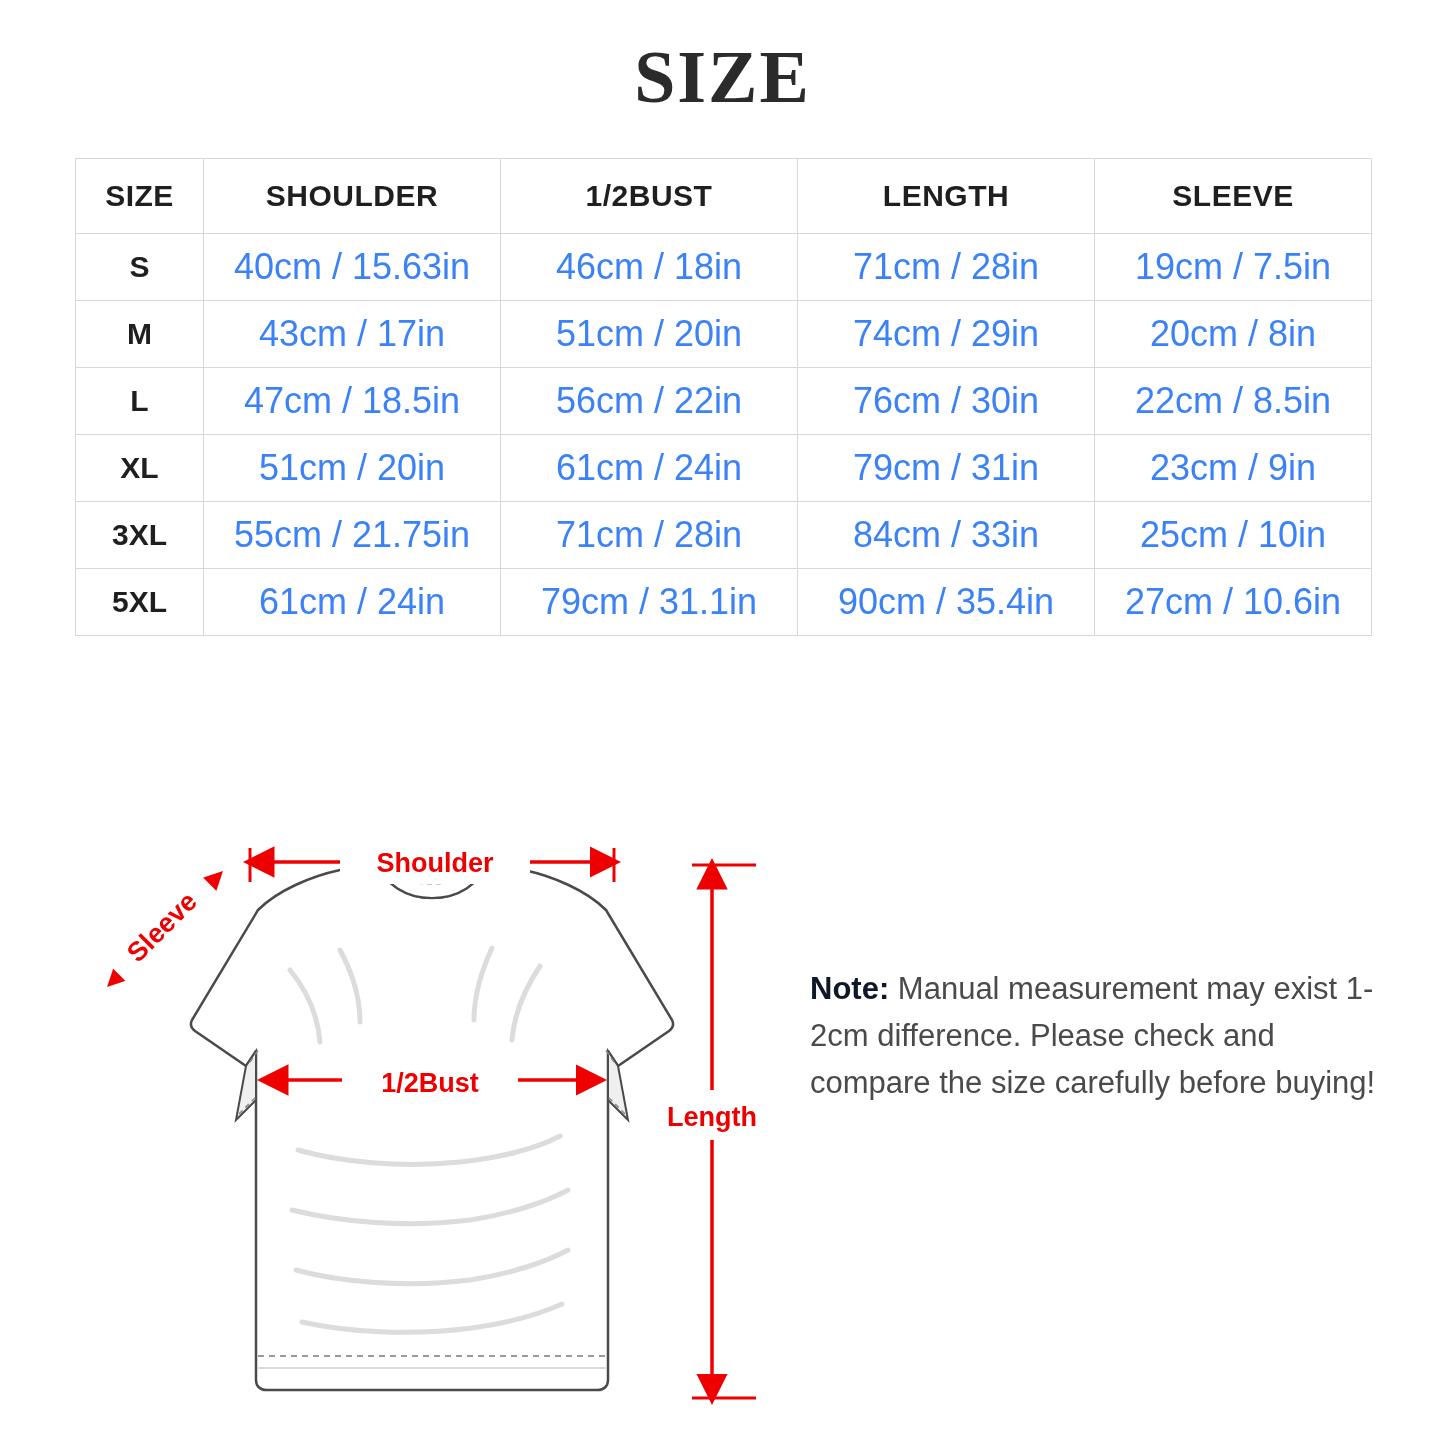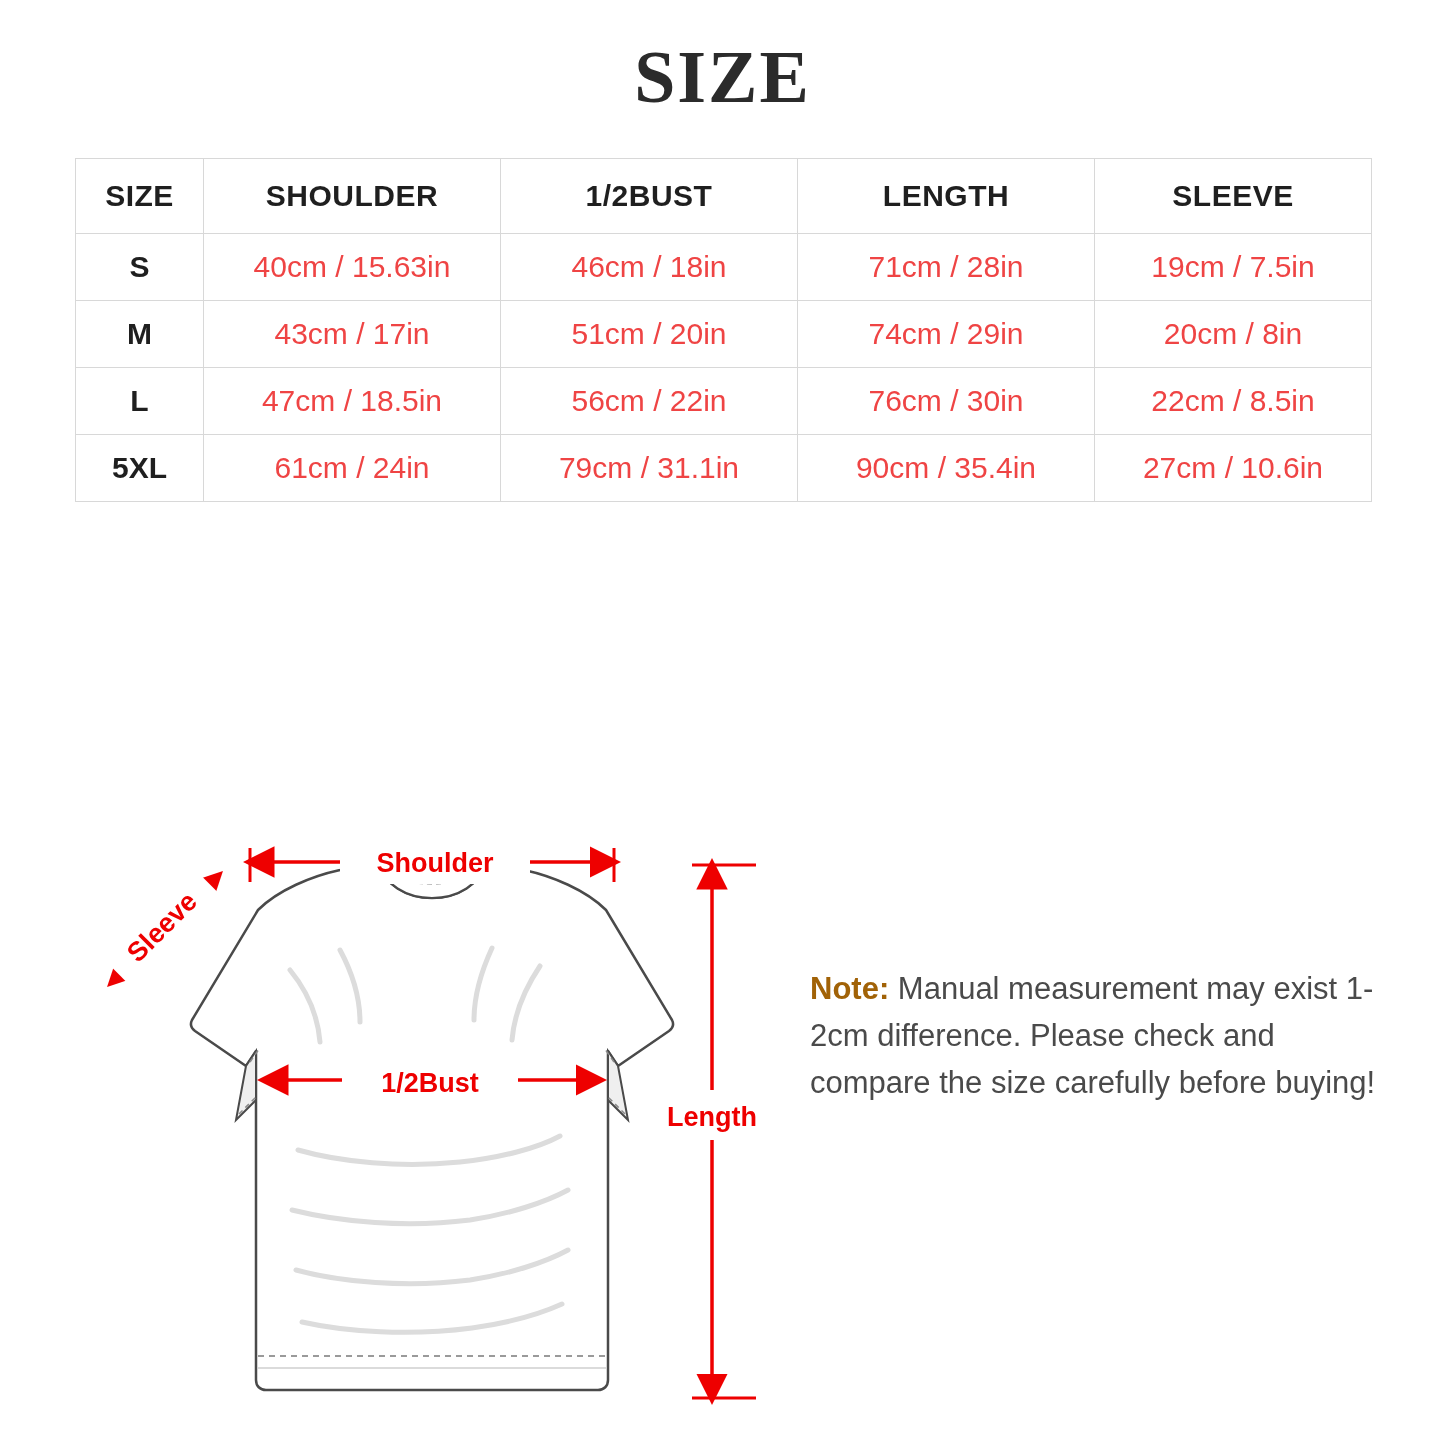--- a/index.html
+++ b/index.html
@@ -45,22 +45,22 @@
     border-collapse: collapse;
     width: 100%;
     table-layout: fixed;
   }
   table.size-table th,
   table.size-table td {
     border: 1px solid #d8d8d8;
     height: 64px;
     text-align: center;
     vertical-align: middle;
-    font-size: 30px;
-    color: #ef4444;
+    font-size: 36px;
+    color: #3b82f6;
     font-weight: 400;
   }
   table.size-table thead th {
     font-size: 30px;
     font-weight: 700;
     color: #1f1f1f;
     height: 72px;
     letter-spacing: 0.5px;
   }
   table.size-table tbody td.size-col {
@@ -88,21 +88,21 @@
   .note {
     position: absolute;
     top: 965px;
     left: 810px;
     width: 580px;
     font-size: 31px;
     line-height: 1.52;
     color: #4a4a4a;
   }
   .note b {
-    color: #a16207;
+    color: #0f172a;
     font-weight: 700;
   }
   .red-label {
     fill: #ee0000;
     font-family: "Liberation Sans", sans-serif;
     font-size: 27px;
     font-weight: 700;
   }
 </style>
 </head>
@@ -144,20 +144,34 @@
           <td>51cm / 20in</td>
           <td>74cm / 29in</td>
           <td>20cm / 8in</td>
         </tr>
         <tr>
           <td class="size-col">L</td>
           <td>47cm / 18.5in</td>
           <td>56cm / 22in</td>
           <td>76cm / 30in</td>
           <td>22cm / 8.5in</td>
+        </tr>
+        <tr>
+          <td class="size-col">XL</td>
+          <td>51cm / 20in</td>
+          <td>61cm / 24in</td>
+          <td>79cm / 31in</td>
+          <td>23cm / 9in</td>
+        </tr>
+        <tr>
+          <td class="size-col">3XL</td>
+          <td>55cm / 21.75in</td>
+          <td>71cm / 28in</td>
+          <td>84cm / 33in</td>
+          <td>25cm / 10in</td>
         </tr>
         <tr>
           <td class="size-col">5XL</td>
           <td>61cm / 24in</td>
           <td>79cm / 31.1in</td>
           <td>90cm / 35.4in</td>
           <td>27cm / 10.6in</td>
         </tr>
       </tbody>
     </table>

